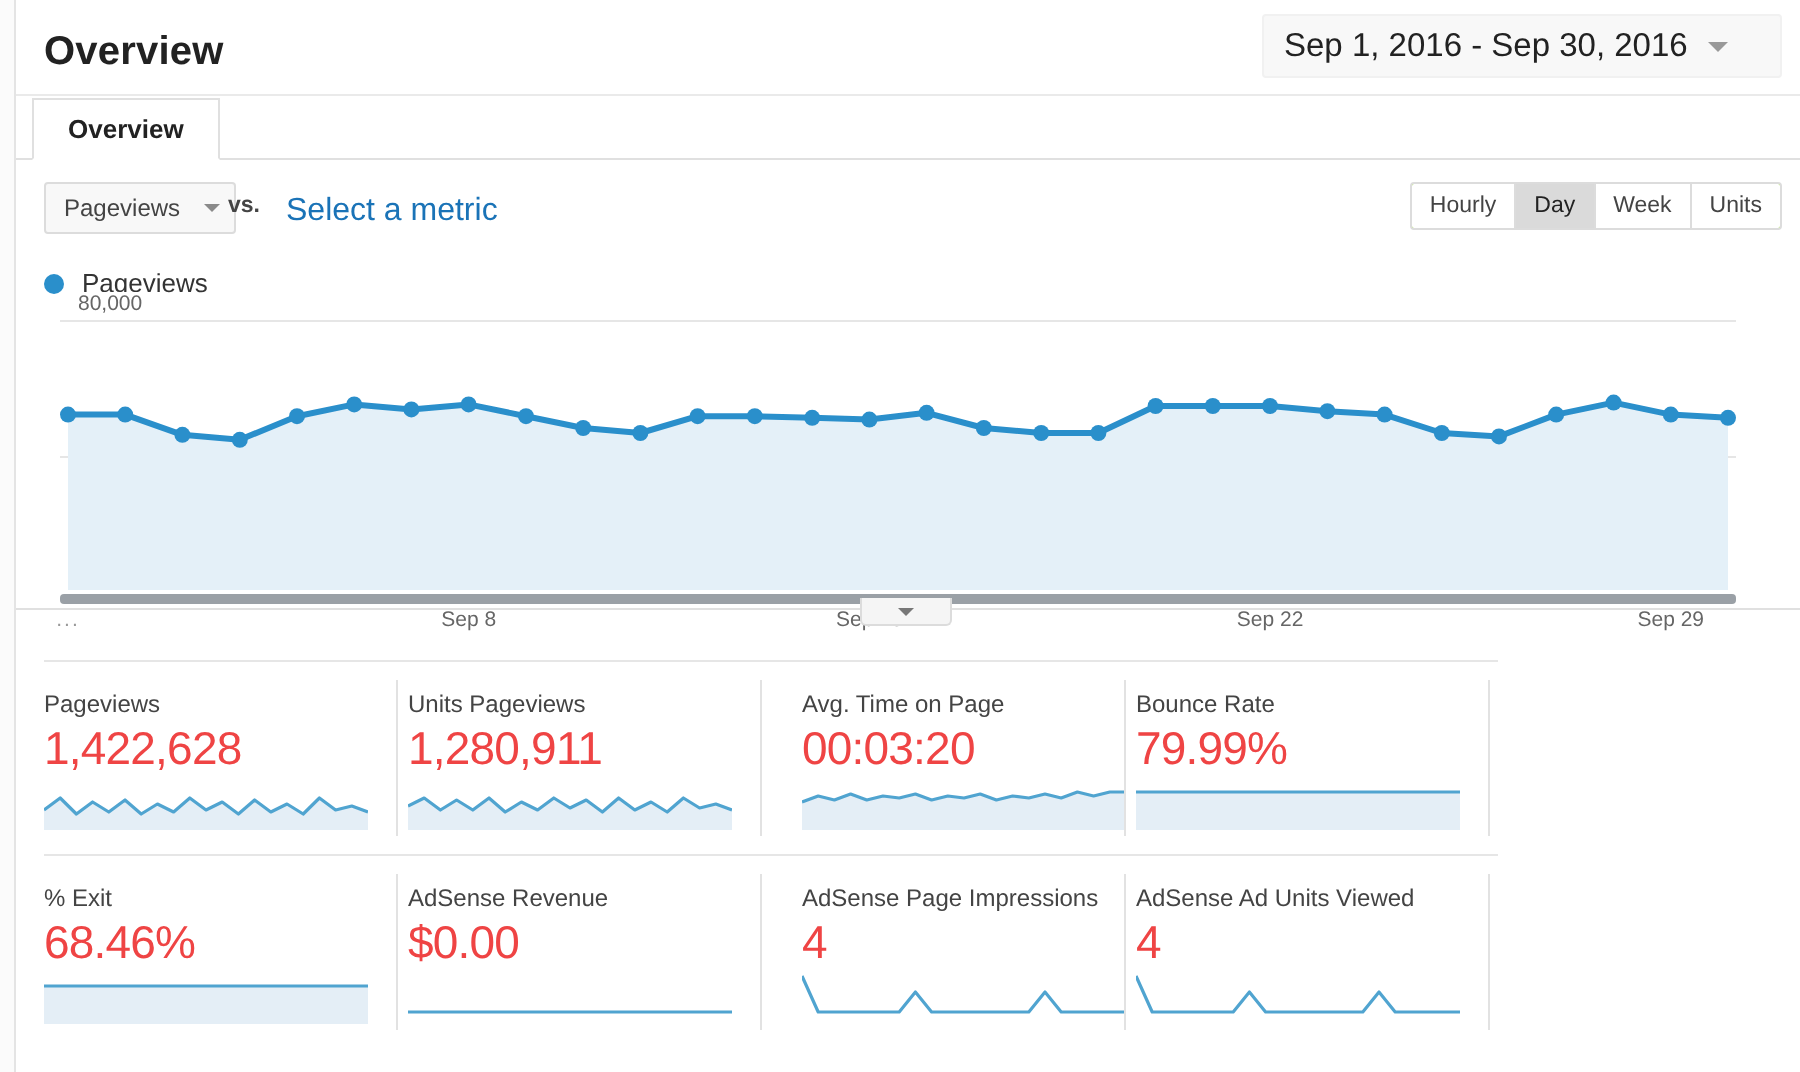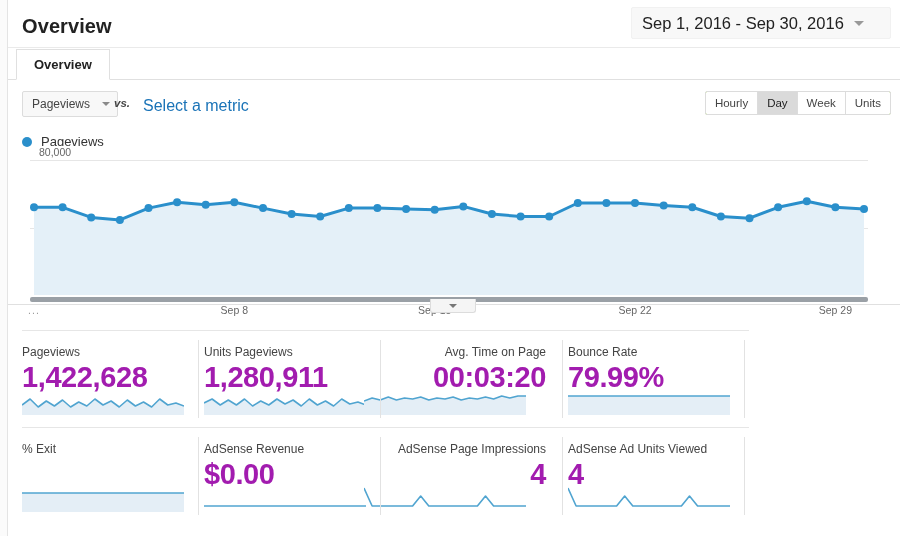--- a/index.html
+++ b/index.html
@@ -93,21 +93,21 @@
   }
   .metric-select-label { font-size: 12px; color: #444; }
   .sel-caret {
     margin-left: 12px; width: 0; height: 0;
     border-left: 4px solid transparent;
     border-right: 4px solid transparent;
     border-top: 4px solid #8a8a8a;
   }
   .vs-label {
     position: absolute; left: 106px; top: 17px;
-    font-size: 11.5px; font-weight: bold; color: #444; font-style: italic;
+    font-size: 11.5px; font-weight: bold; color: #444;
   }
   .select-metric-link {
     position: absolute; left: 135px; top: 17px;
     font-size: 16px; color: #1a73b7; cursor: pointer;
   }
   .granularity {
     position: absolute; right: 9px; top: 11px;
     display: flex;
     border: 1px solid #dcdcdc;
     border-radius: 2px;
@@ -191,32 +191,32 @@
   }
   .card {
     position: absolute; top: 1px;
     width: 182px; height: 96px;
     box-sizing: border-box;
     padding: 14px 0 0 0;
     cursor: pointer;
   }
   .card.c0 { left: 14px; }
   .card.c1 { left: 196px; }
-  .card.c2 { left: 356px; text-align: right; }
+  .card.c2 { left: 393px; }
   .card.c3 { left: 560px; }
   .card-divider {
     position: absolute; top: 10px;
     width: 1px; height: 78px; background: #e2e2e2;
   }
   .card-title {
     font-size: 12px; color: #444; margin: 0 0 2px 0;
     white-space: nowrap;
   }
   .card-value {
-    font-size: 29px; color: #a21caf; font-weight: bold;
+    font-size: 23px; color: #ef4444; font-weight: normal;
     letter-spacing: -.4px; line-height: 1.15;
   }
   .card-spark {
     position: absolute; left: 0; bottom: 12px;
     width: 162px; height: 28px;
   }
 </style>
 </head>
 <body>
 
@@ -362,20 +362,21 @@
               <path d="M0.0 9 L8.1 9 L16.2 9 L24.3 9 L32.4 9 L40.5 9 L48.6 9 L56.7 9 L64.8 9 L72.9 9 L81.0 9 L89.1 9 L97.2 9 L105.3 9 L113.4 9 L121.5 9 L129.6 9 L137.7 9 L145.8 9 L153.9 9 L162.0 9" fill="none" stroke="#50a4d0" stroke-width="1.6" stroke-linejoin="round"></path>
             </svg></div>
         </div>
         <div class="card-divider" style="left: 554px;"></div>
         <div class="card-divider" style="left: 736px;"></div>
       </div>
       <div class="card-row r2">
         <div class="row-rule"></div>
         <div class="card c0">
           <div class="card-title">% Exit</div>
+          <div class="card-value">68.46%</div>
           <div class="card-spark"><svg width="162" height="28">
               <path d="M0.0 9 L8.1 9 L16.2 9 L24.3 9 L32.4 9 L40.5 9 L48.6 9 L56.7 9 L64.8 9 L72.9 9 L81.0 9 L89.1 9 L97.2 9 L105.3 9 L113.4 9 L121.5 9 L129.6 9 L137.7 9 L145.8 9 L153.9 9 L162.0 9 L162 28 L0 28 Z" fill="#e4eef6"></path>
               <path d="M0.0 9 L8.1 9 L16.2 9 L24.3 9 L32.4 9 L40.5 9 L48.6 9 L56.7 9 L64.8 9 L72.9 9 L81.0 9 L89.1 9 L97.2 9 L105.3 9 L113.4 9 L121.5 9 L129.6 9 L137.7 9 L145.8 9 L153.9 9 L162.0 9" fill="none" stroke="#50a4d0" stroke-width="1.6" stroke-linejoin="round"></path>
             </svg></div>
         </div>
         <div class="card c1">
           <div class="card-title">AdSense Revenue</div>
           <div class="card-value">$0.00</div>
           <div class="card-spark"><svg width="162" height="28">
               <path d="M0.0 22 L8.1 22 L16.2 22 L24.3 22 L32.4 22 L40.5 22 L48.6 22 L56.7 22 L64.8 22 L72.9 22 L81.0 22 L89.1 22 L97.2 22 L105.3 22 L113.4 22 L121.5 22 L129.6 22 L137.7 22 L145.8 22 L153.9 22 L162.0 22" fill="none" stroke="#50a4d0" stroke-width="1.6" stroke-linejoin="round"></path>

